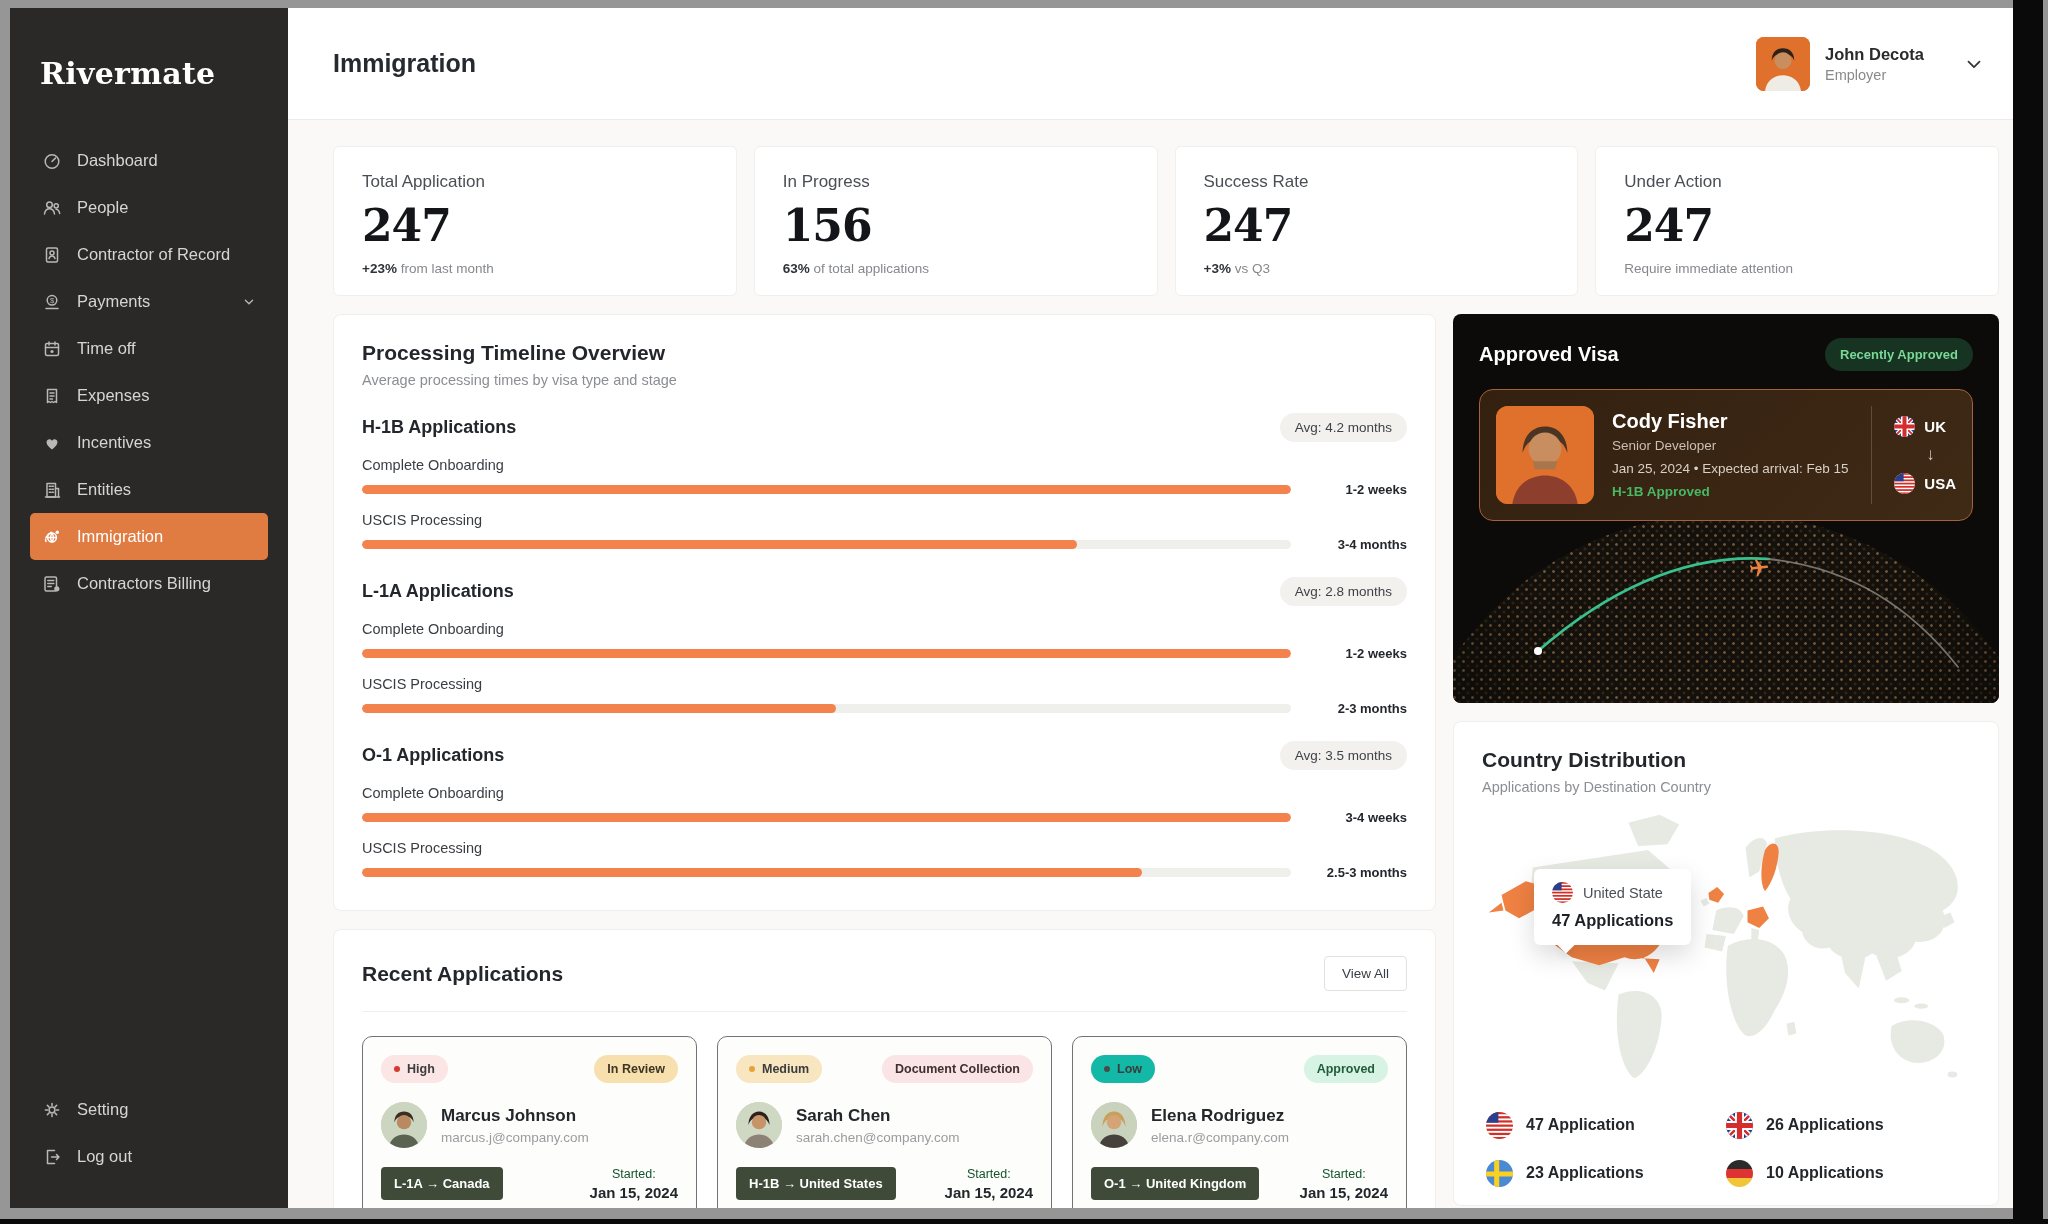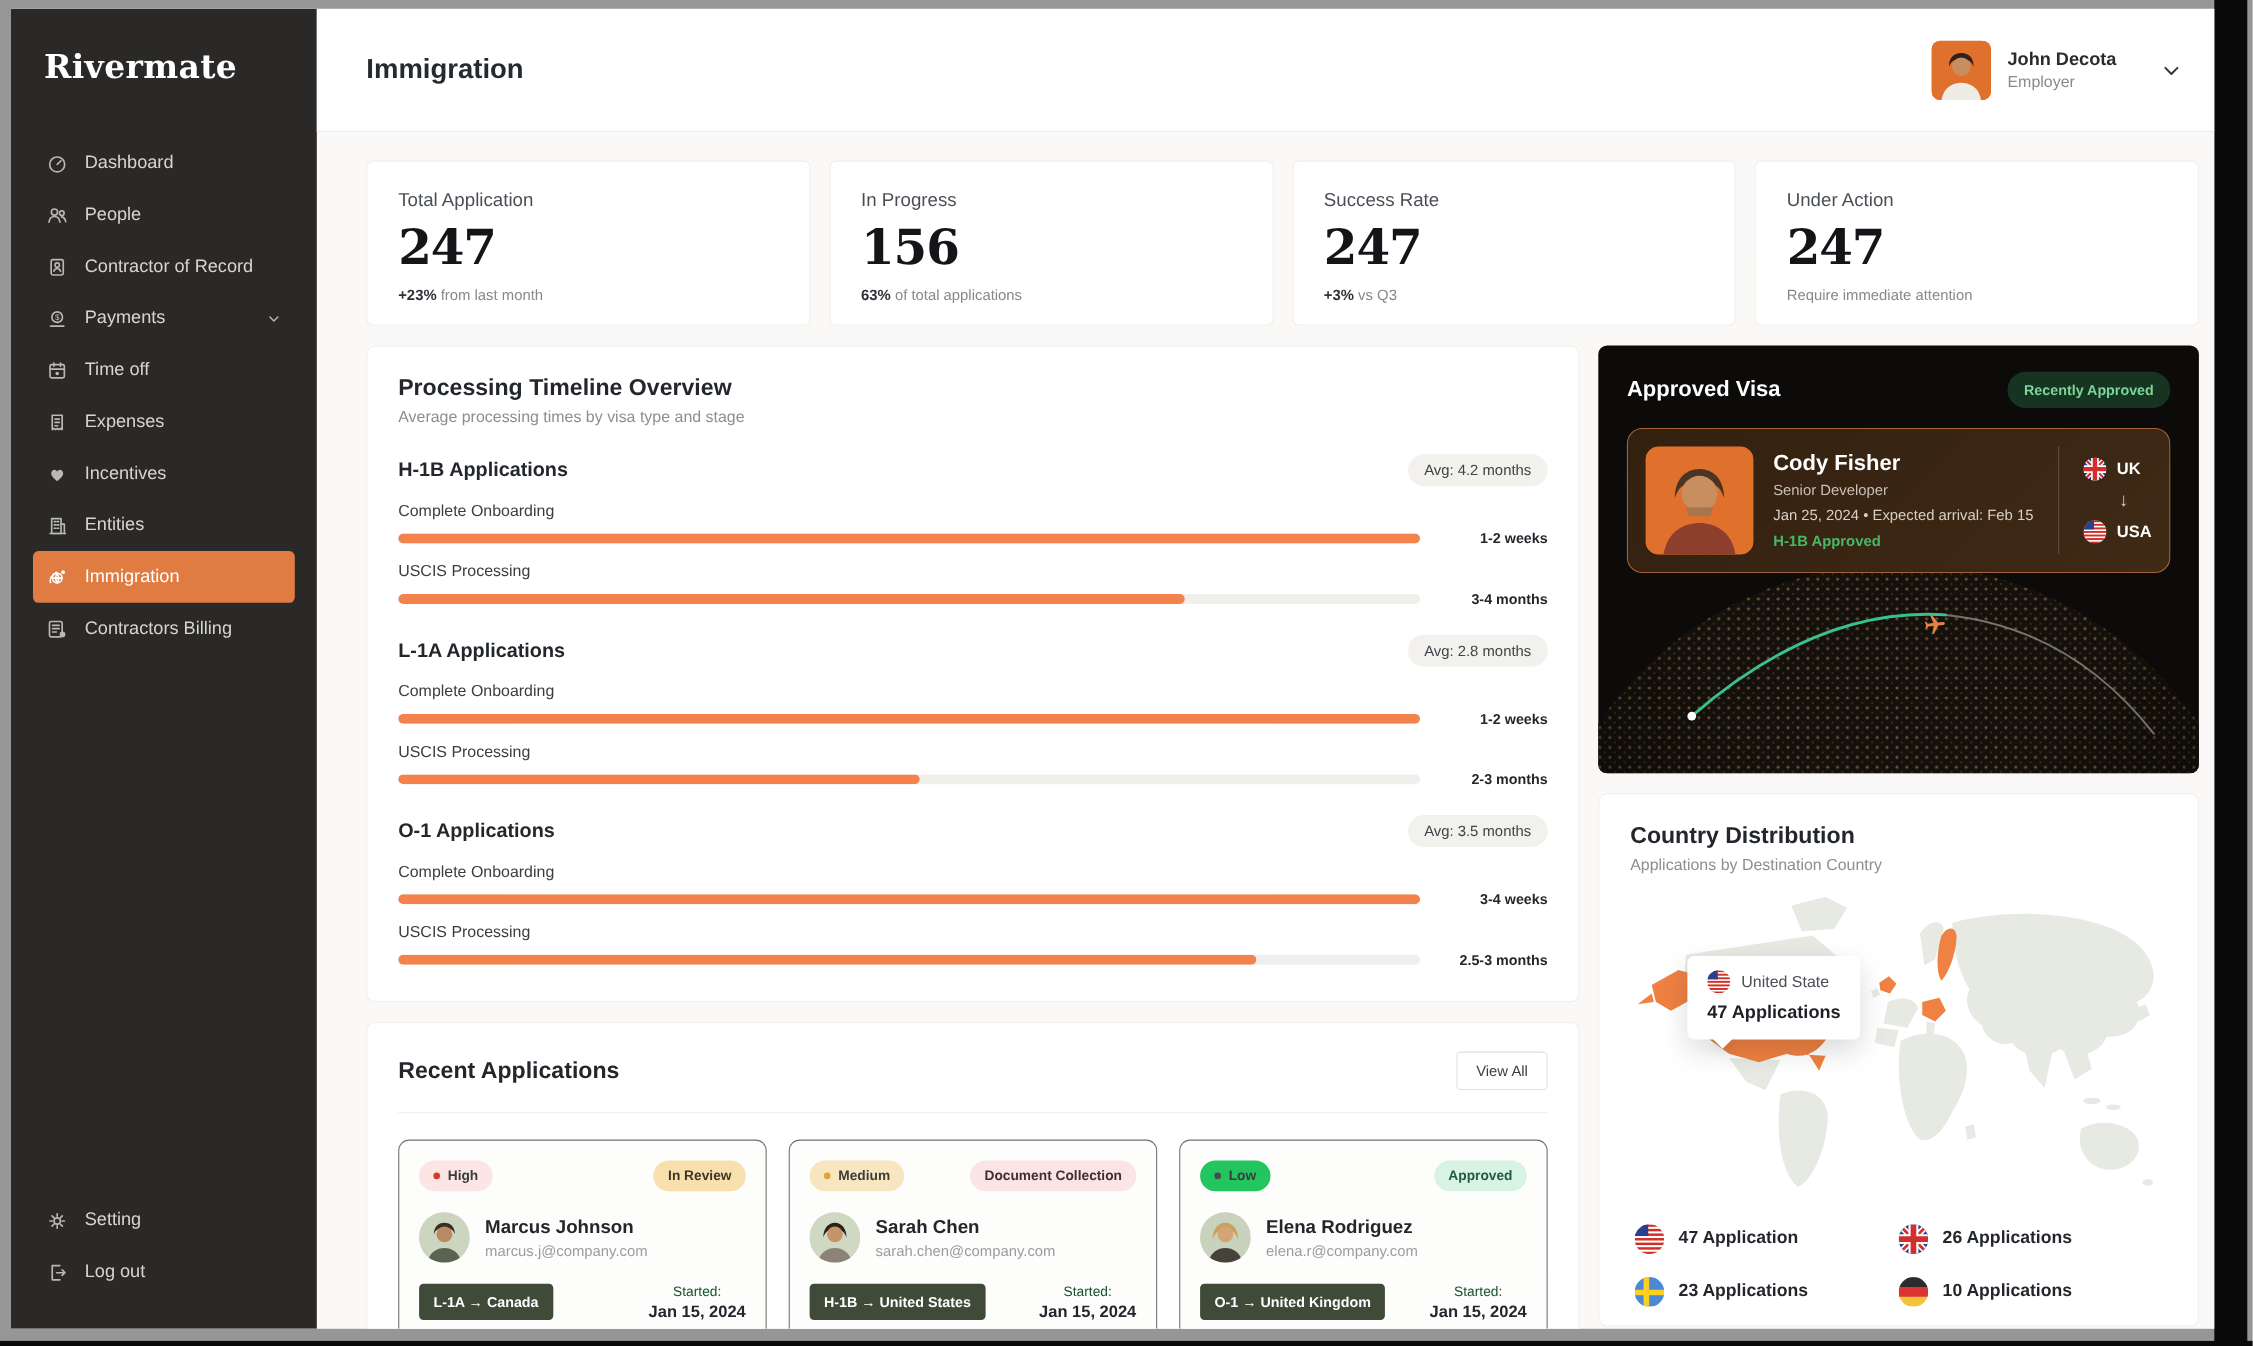--- a/index.html
+++ b/index.html
@@ -3,21 +3,21 @@
 <meta charset="utf-8">
 <style>
   * { margin:0; padding:0; box-sizing:border-box; }
   html,body { width:2048px; height:1224px; font-family:"Liberation Sans","DejaVu Sans",sans-serif; }
   .viewport { position:relative; width:2048px; height:1224px; background:#969696; overflow:hidden; }
   .bezel-right { position:absolute; top:0; bottom:0; right:5px; width:30px; background:#0a0a0a; }
   .bezel-bottom { position:absolute; left:0; right:0; bottom:0; height:5px; background:#0a0a0a; }
   .app { position:absolute; top:8px; left:10px; right:35px; bottom:16px; display:flex; background:#faf9f7; overflow:hidden; }
 
   
-  .sidebar { width:278px; background:#2a2927; display:flex; flex-direction:column; padding-top:36px; flex:none; }
+  .sidebar { width:278px; background:#2a2927; display:flex; flex-direction:column; padding-top:48px; flex:none; }
   .logo { font-family:"DejaVu Serif","Liberation Serif",serif; font-weight:700; font-size:30px; color:#ffffff; margin-left:30px; letter-spacing:.3px; }
   .nav { margin-top:46px; padding:0 20px; display:flex; flex-direction:column; }
   .nav-item { height:47px; display:flex; align-items:center; gap:15px; padding:0 10px 0 12px; border-radius:5px; color:#d6d5d2; font-size:16.5px; cursor:pointer; }
   .nav-item.active { background:#E07B42; color:#ffffff; }
   .nav-item.active .nico { stroke:#ffffff; }
   .nav-item.active .nico-fill { fill:#ffffff; }
   .nav-icon { width:20px; height:20px; flex:none; display:flex; }
   .nico { stroke:#b9b8b4; fill:none; stroke-width:1.5; stroke-linecap:round; stroke-linejoin:round; }
   .nico-fill { fill:#b9b8b4; }
   .nav-spacer { flex:1; }
@@ -72,21 +72,21 @@
   .view-all-btn { border:1px solid #e2e1de; background:#ffffff; border-radius:4px; padding:9px 17px; font-size:13.5px; color:#3a3e43; cursor:pointer; font-family:inherit; }
   .recent-divider { height:1px; background:#f0efec; margin:20px 0 24px; }
   .app-cards { display:grid; grid-template-columns:repeat(3,1fr); gap:20px; }
   .app-card { background:#fdfdfb; border:1px solid #737373; border-radius:10px; padding:18px; }
   .pill-row { display:flex; justify-content:space-between; align-items:center; }
   .pill { border-radius:14px; padding:7px 13px; font-size:12.5px; font-weight:600; color:#3c3c3c; }
   .pill.prio { display:flex; align-items:center; gap:7px; }
   .dot { width:6px; height:6px; border-radius:50%; display:inline-block; }
   .prio-high { background:#fbe5e5; } .prio-high .dot { background:#d43b2f; }
   .prio-med  { background:#f8e6c0; } .prio-med .dot { background:#e5a33c; }
-  .prio-low  { background:#22c55e; } .prio-low .dot { background:#4a4a4a; }
+  .prio-low  { background:#14b8a6; } .prio-low .dot { background:#4a4a4a; }
   .st-review { background:#f7e0ae; color:#3e3525; }
   .st-doc    { background:#fbe4e6; color:#3e2f30; }
   .st-appr   { background:#d7f3e4; color:#215c3c; }
   .person-row { display:flex; gap:14px; margin-top:19px; align-items:center; }
   .p-avatar { width:46px; height:46px; border-radius:50%; overflow:hidden; background:#cdd6c0; flex:none; }
   .p-name { font-size:17px; font-weight:600; color:#23272c; }
   .p-email { font-size:13.5px; color:#9a9d9f; margin-top:4px; }
   .visa-row { display:flex; justify-content:space-between; align-items:flex-start; margin-top:19px; }
   .visa-tag { background:#3F4A38; color:#ffffff; font-size:13px; font-weight:600; border-radius:4px; padding:9px 13px; }
   .started { text-align:right; }

